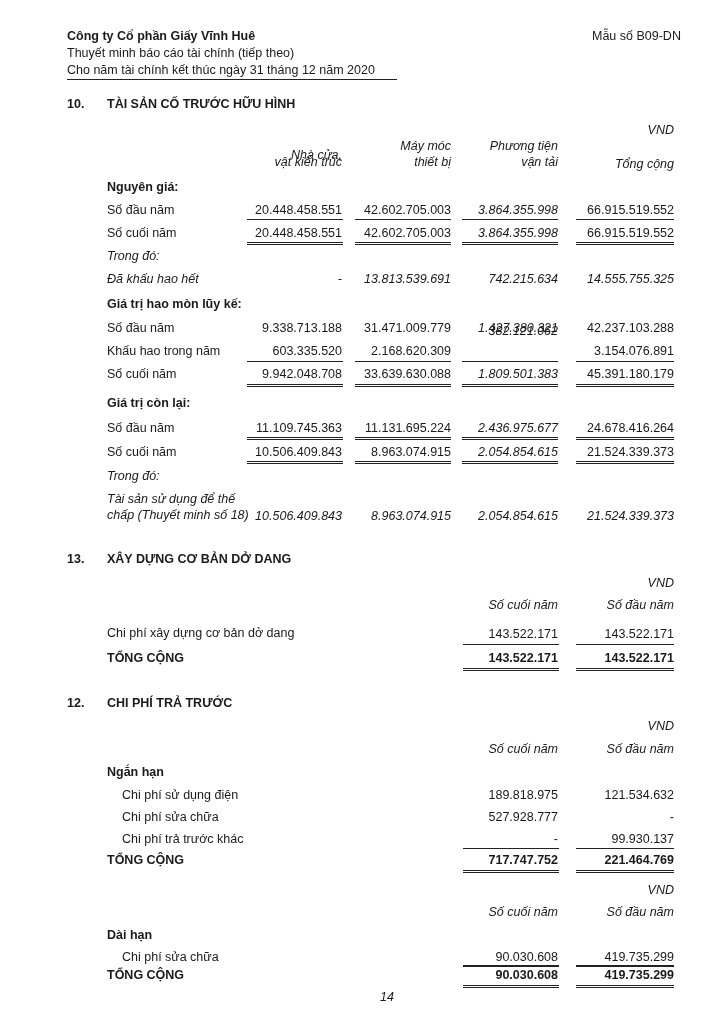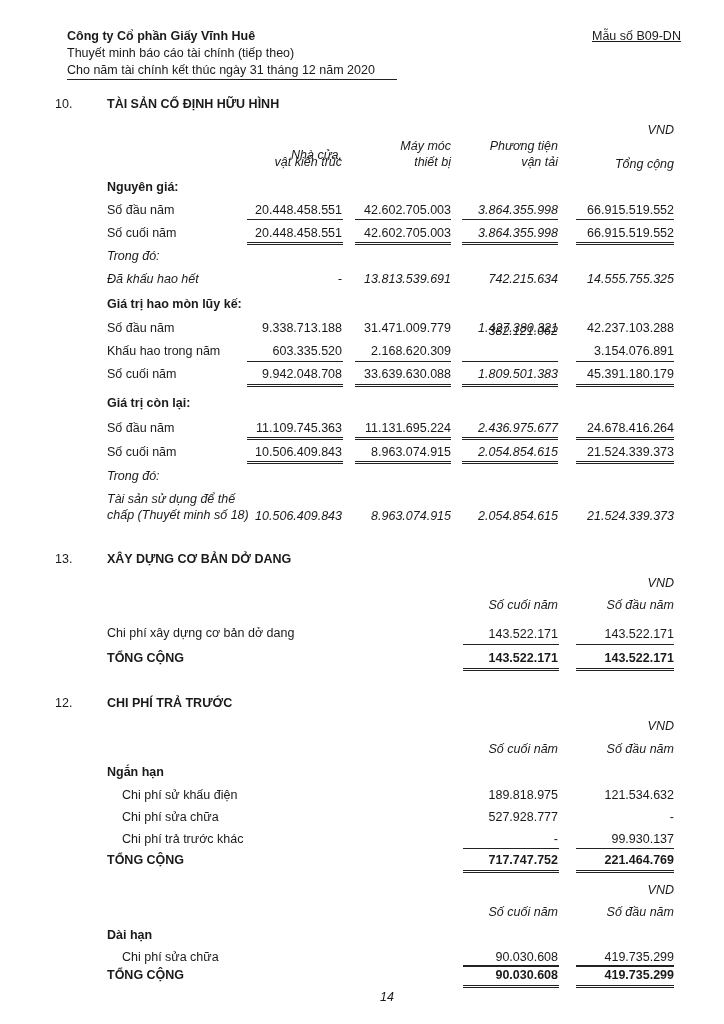--- a/index.html
+++ b/index.html
@@ -3,22 +3,22 @@
 <meta charset="utf-8">
 <style>
   html, body { margin: 0; padding: 0; background: #ffffff; }
   body { width: 724px; height: 1024px; position: relative; overflow: hidden;
          font-family: "Liberation Sans", sans-serif; color: #1a1a1a; font-size: 12.5px; }
   .abs { position: absolute; }
   .hdr-company { left: 67px; top: 29px; font-weight: bold; font-size: 12.5px; }
   .hdr-line2 { left: 67px; top: 46px; }
   .hdr-line3 { left: 67px; top: 63px; }
   .hdr-rule { left: 67px; top: 79px; width: 330px; border-top: 1px solid #222; }
-  .hdr-form { left: 592px; top: 29px; text-decoration: underline; }
-  .sec-num { left: 55px; font-weight: normal; }
+  .hdr-form { left: 592px; top: 29px; }
+  .sec-num { left: 67px; font-weight: bold; }
   .sec-title { left: 107px; font-weight: bold; }
   .label { left: 107px; text-align: right; }
   .label-ind { left: 122px; }
   .bold { font-weight: bold; }
   .ital { font-style: italic; }
   .num { text-align: right; }
   .c1 { left: 246px; width: 96px; }
   .c2 { left: 355px; width: 96px; }
   .c3 { left: 462px; width: 96px; font-style: italic; }
   .c4 { left: 576px; width: 98px; }
@@ -31,21 +31,21 @@
 </head>
 <body>
 
 <div class="abs hdr-company">Công ty Cổ phần Giấy Vĩnh Huê</div>
 <div class="abs hdr-line2">Thuyết minh báo cáo tài chính (tiếp theo)</div>
 <div class="abs hdr-line3">Cho năm tài chính kết thúc ngày 31 tháng 12 năm 2020</div>
 <div class="abs hdr-rule"></div>
 <div class="abs hdr-form">Mẫu số B09-DN</div>
 
 <div class="abs sec-num" style="top:97px">10.</div>
-<div class="abs sec-title" style="top:97px">TÀI SẢN CỐ ĐỊNH HỮU HÌNH</div>
+<div class="abs sec-title" style="top:97px">TÀI SẢN CỐ TRƯỚC HỮU HÌNH</div>
 <div class="abs num ital c4" style="top:123px">VND</div>
 
 <div class="abs num ital c1" style="top:148px">Nhà cửa,</div>
 <div class="abs num ital c1" style="top:155px">vật kiến trúc</div>
 <div class="abs num ital c2" style="top:139px">Máy móc</div>
 <div class="abs num ital c2" style="top:155px">thiết bị</div>
 <div class="abs num ital c3" style="top:139px">Phương tiện</div>
 <div class="abs num ital c3" style="top:155px">vận tải</div>
 <div class="abs num ital c4" style="top:157px">Tổng cộng</div>
 
@@ -157,21 +157,21 @@
 <div class="abs rule2" style="top:668px;left:576px;width:98px"></div>
 
 <div class="abs sec-num" style="top:696px">12.</div>
 <div class="abs sec-title" style="top:696px">CHI PHÍ TRẢ TRƯỚC</div>
 <div class="abs num ital n2" style="top:719px">VND</div>
 <div class="abs num ital n1" style="top:742px">Số cuối năm</div>
 <div class="abs num ital n2" style="top:742px">Số đầu năm</div>
 
 <div class="abs label bold" style="top:765px">Ngắn hạn</div>
 
-<div class="abs label-ind" style="top:788px">Chi phí sử khấu điện</div>
+<div class="abs label-ind" style="top:788px">Chi phí sử dụng điện</div>
 <div class="abs num n1" style="top:788px">189.818.975</div>
 <div class="abs num n2" style="top:788px">121.534.632</div>
 
 <div class="abs label-ind" style="top:810px">Chi phí sửa chữa</div>
 <div class="abs num n1" style="top:810px">527.928.777</div>
 <div class="abs num n2" style="top:810px">-</div>
 
 <div class="abs label-ind" style="top:832px">Chi phí trả trước khác</div>
 <div class="abs num n1" style="top:832px">-</div>
 <div class="abs num n2" style="top:832px">99.930.137</div>

